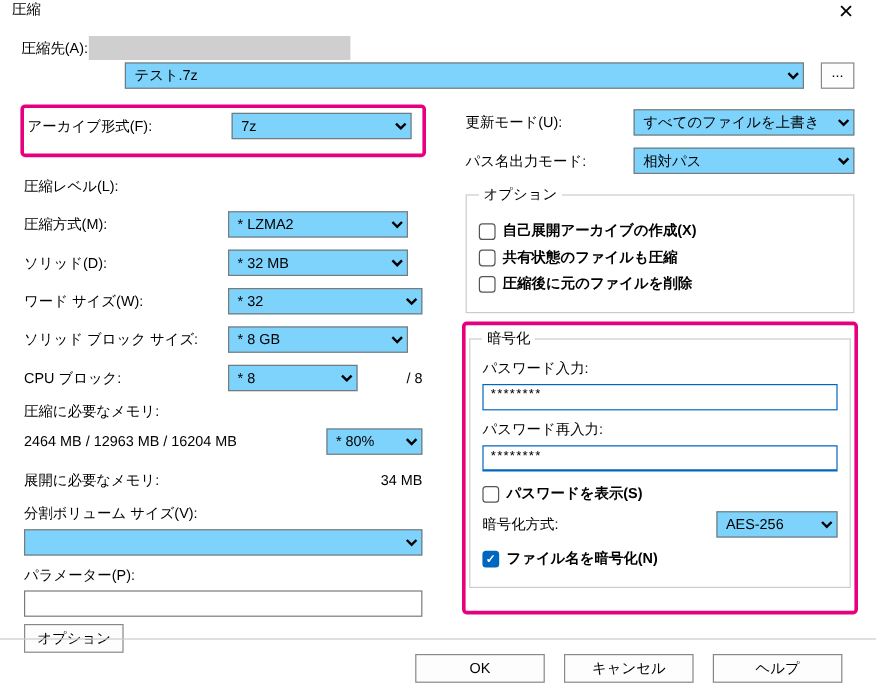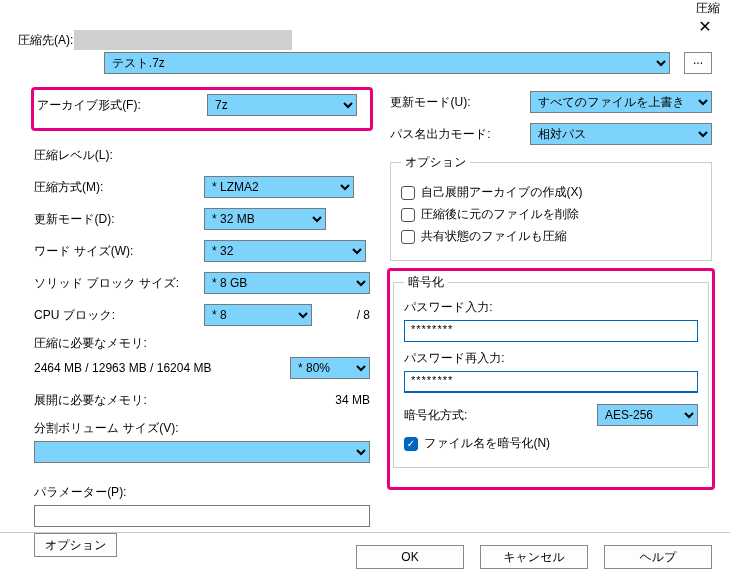--- a/index.html
+++ b/index.html
@@ -1,40 +1,40 @@
 <!DOCTYPE html>
 <html><head>
 <meta charset="utf-8">
 <style>
   * { box-sizing: border-box; font-family: "Yu Gothic UI", "Meiryo", sans-serif; font-size: 12px; }
   body { margin: 0; background: #fff; width: 730px; height: 579px; position: relative; }
-  .titlebar { height: 30px; display: flex; align-items: flex-end; padding: 0 10px; flex-direction: column; }
+  .titlebar { height: 30px; display: flex; align-items: flex-start; padding: 0 10px; }
   .titlebar .title { flex: 1; }
   .close { width: 30px; text-align: center; font-size: 16px; cursor: default; }
-  .content { padding: 6px 18px 0 34px; display: flex; gap: 20px; }
+  .content { padding: 6px 18px 0 20px; display: flex; gap: 36px; }
   .col { flex: 1; }
   .row { display: flex; align-items: center; margin-bottom: 8px; min-height: 24px; }
   .lbl { white-space: nowrap; }
   .w-label { width: 170px; }
   select { height: 22px; border: 1px solid #7a7a7a; background: #7dd3fc; padding: 1px 3px; }
   input[type=text] { height: 22px; border: 1px solid #7a7a7a; padding: 2px 4px; background: #fff; }
   .redbox { border: 3px solid #e6007e; border-radius: 4px; padding: 3px; margin: -3px; }
   .archive-row { display: flex; align-items: center; gap: 6px; margin: 14px 0 10px 0; }
   .gray { background: #cfcfcf; height: 20px; width: 218px; }
   .mask-row { display: flex; align-items: center; margin-bottom: 6px; }
   .browse { width: 28px; height: 22px; border: 1px solid #888; background: #fdfdfd; text-align: center; margin-left: 8px; }
   fieldset { border: 1px solid #ccc; margin: 0 0 10px 0; padding: 8px 10px 10px 10px; }
   legend { padding: 0 4px; }
-  .chk { display: flex; align-items: center; gap: 6px; margin: 5px 0; }
+  .chk { display: flex; align-items: center; gap: 6px; margin: 5px 0; font-weight: bold; }
   .cbox { width: 14px; height: 14px; border: 1px solid #555; border-radius: 3px; display: inline-flex; align-items: center; justify-content: center; font-size: 10px; color: #fff; }
   .cbox.checked { background: #0067c0; border-color: #0067c0; }
   .pwbox { border: 1px solid #0067c0; height: 22px; padding: 2px 6px; background: #fff; letter-spacing: 1px; font-size: 11px; }
   .pwbox.focus { border-bottom: 2px solid #0067c0; }
   .btn { height: 24px; border: 1px solid #888; background: #fdfdfd; padding: 0 10px; display: inline-flex; align-items: center; justify-content: center; min-width: 74px; }
-  .footer { position: absolute; bottom: 10px; right: 18px; display: flex; gap: 16px; }
+  .footer { position: absolute; bottom: 10px; right: 28px; display: flex; gap: 16px; }
   .footer .btn { min-width: 108px; }
   .divider { border-top: 1px solid #ccc; position: absolute; left: 0; right: 0; bottom: 46px; }
   .option-btn { margin-top: 6px; }
   .mem { margin-top: 4px; }
 </style>
 </head>
 <body>
 
 <div class="titlebar">
   <span class="title">圧縮</span>
@@ -63,30 +63,30 @@
     </div>
 
     <div class="row">
       <span class="lbl w-label">圧縮レベル(L):</span>
     </div>
     <div class="row">
       <span class="lbl w-label">圧縮方式(M):</span>
       <select style="width:150px"><option>*  LZMA2</option></select>
     </div>
     <div class="row">
-      <span class="lbl w-label">更新モード(D):</span>
-      <select style="width:122px"><option>*  32 MB</option></select>
+      <span class="lbl w-label">ソリッド(D):</span>
+      <select style="width:150px"><option>*  32 MB</option></select>
     </div>
     <div class="row">
       <span class="lbl w-label">ワード サイズ(W):</span>
       <select style="width:162px"><option>*  32</option></select>
     </div>
     <div class="row">
       <span class="lbl w-label">ソリッド ブロック サイズ:</span>
-      <select style="width:166px"><option>*  8 GB</option></select>
+      <select style="width:150px"><option>*  8 GB</option></select>
     </div>
     <div class="row">
       <span class="lbl w-label">CPU ブロック:</span>
       <select style="width:108px"><option>*  8</option></select>
       <span style="flex:1;text-align:right">/ 8</span>
     </div>
     <div>
       <div class="lbl">圧縮に必要なメモリ:</div>
       <div class="row mem">
         <span class="lbl" style="width:190px">2464 MB / 12963 MB / 16204 MB</span>
@@ -94,21 +94,21 @@
       </div>
     </div>
     <div class="row">
       <span class="lbl w-label">展開に必要なメモリ:</span>
       <span style="flex:1;text-align:right">34 MB</span>
     </div>
     <div>
       <div class="lbl">分割ボリューム サイズ(V):</div>
       <select style="width:100%;margin-top:4px"><option></option></select>
     </div>
-    <div style="margin-top:21px">
+    <div style="margin-top:8px">
       <div class="lbl">パラメーター(P):</div>
       <input type="text" style="width: 100%; margin-top: 4px;" value="">
     </div>
     <div class="option-btn">
       <div class="btn">オプション</div>
     </div>
   </div>
 
   <div class="col">
     <div class="row">
@@ -121,35 +121,39 @@
     </div>
 
     <fieldset>
       <legend>オプション</legend>
       <div class="chk">
           <span class="cbox"></span>
           <span>自己展開アーカイブの作成(X)</span>
         </div>
       <div class="chk">
           <span class="cbox"></span>
-          <span>圧縮後に元のファイルを削除</span>
+          <span>共有状態のファイルも圧縮</span>
         </div>
       <div class="chk">
           <span class="cbox"></span>
-          <span>共有状態のファイルも圧縮</span>
+          <span>圧縮後に元のファイルを削除</span>
         </div>
     </fieldset>
 
     <div class="redbox">
       <fieldset style="margin-bottom:16px">
         <legend>暗号化</legend>
         <div class="lbl">パスワード入力:</div>
         <div class="pwbox" style="margin:4px 0 8px">********</div>
         <div class="lbl">パスワード再入力:</div>
         <div class="pwbox focus" style="margin:4px 0 10px">********</div>
+        <div class="chk">
+            <span class="cbox"></span>
+            <span>パスワードを表示(S)</span>
+          </div>
         <div class="row">
           <span class="lbl" style="flex:1">暗号化方式:</span>
           <select style="width:101px"><option>AES-256</option></select>
         </div>
         <div class="chk">
             <span class="cbox checked">✓</span>
             <span>ファイル名を暗号化(N)</span>
           </div>
       </fieldset>
     </div>

